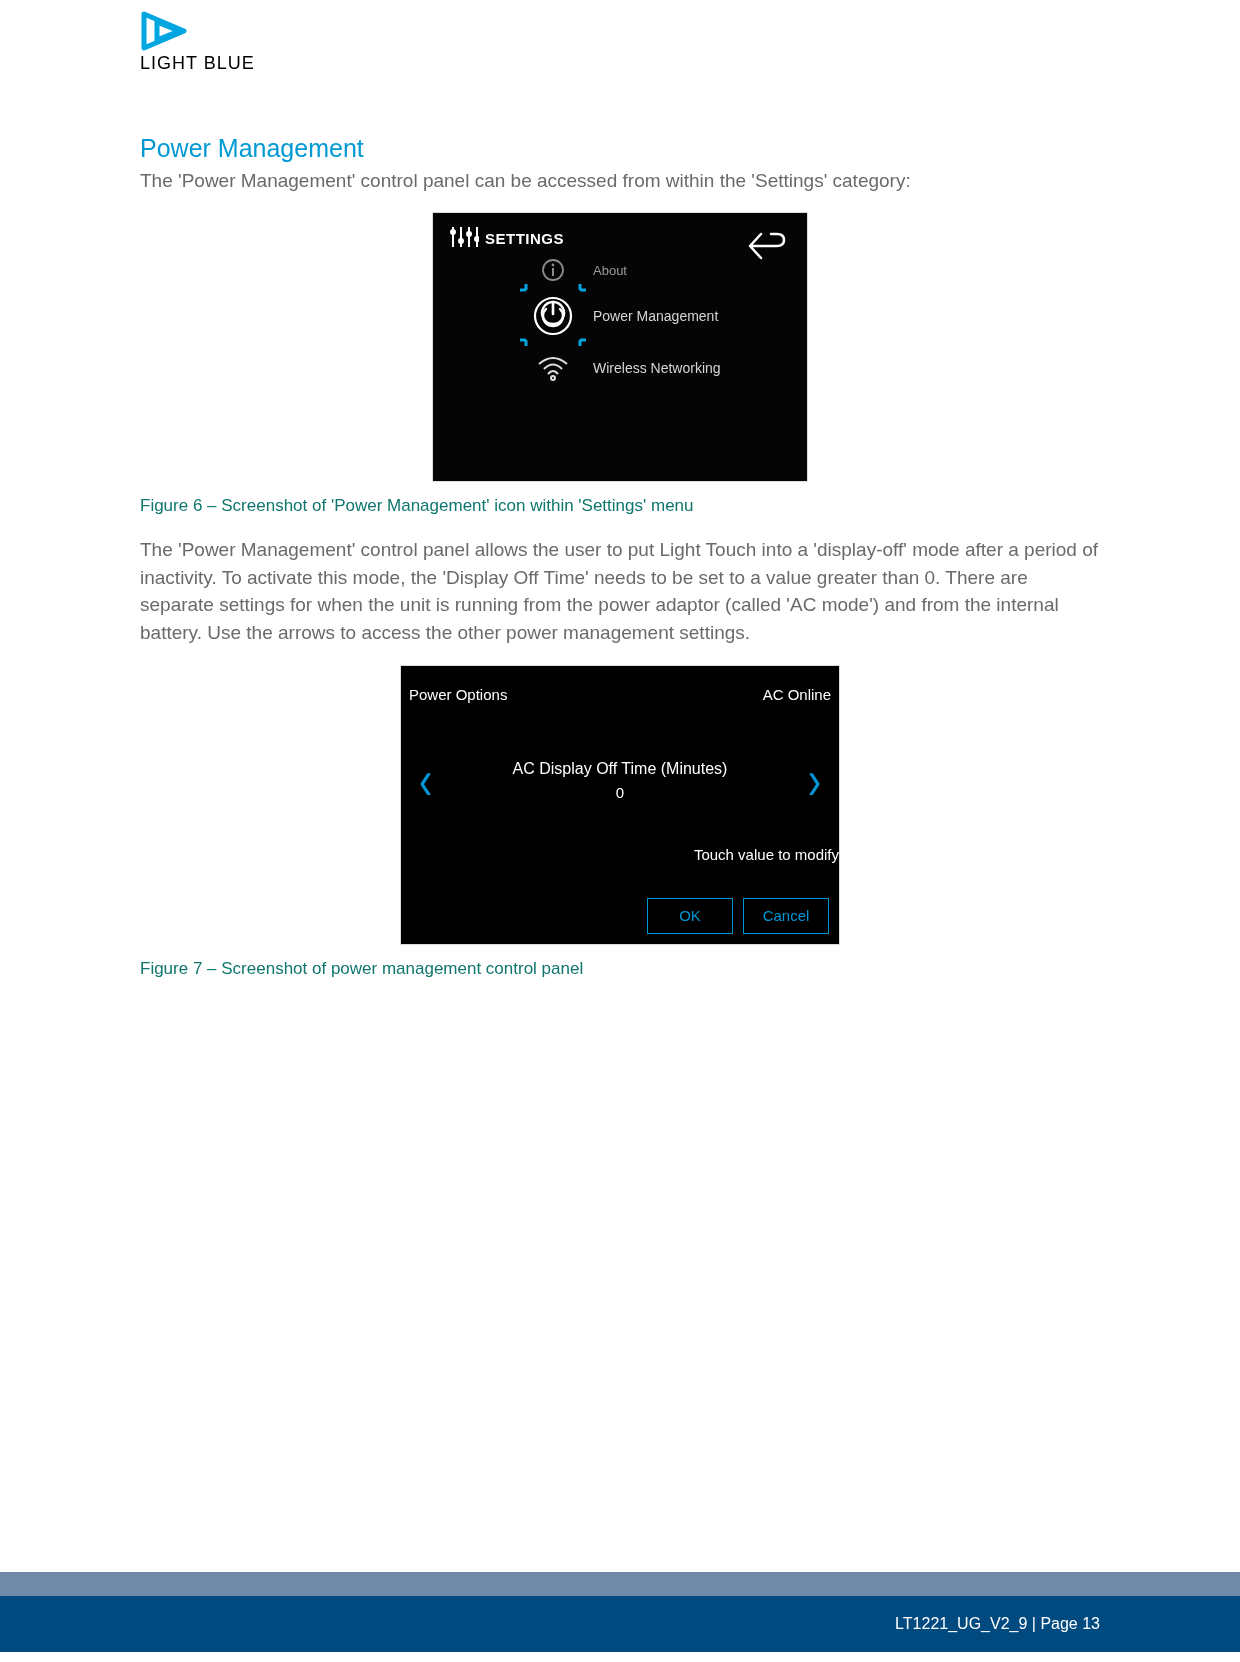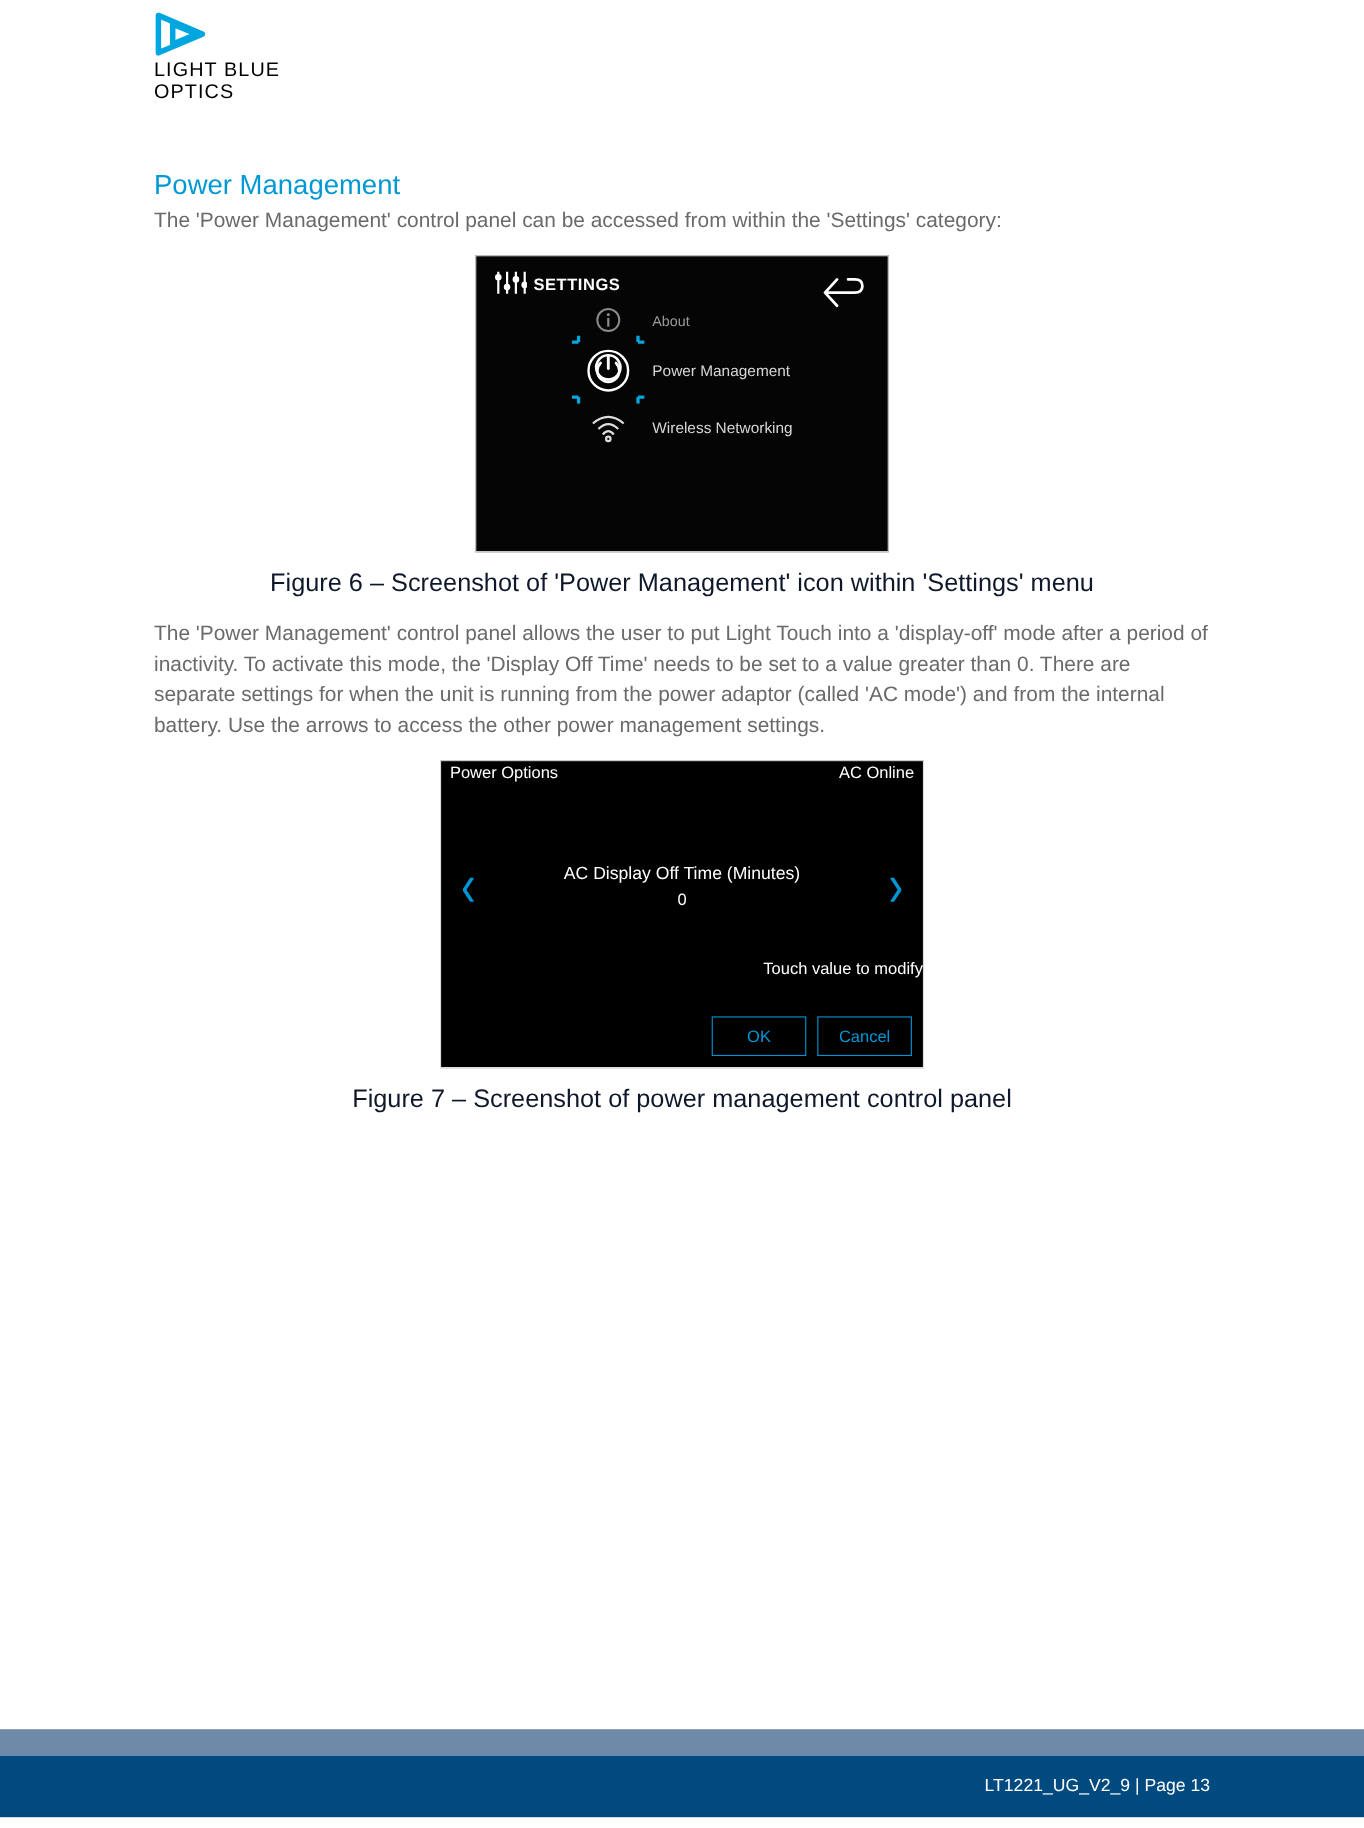--- a/index.html
+++ b/index.html
@@ -34,23 +34,23 @@
     font-weight: 400;
     margin-bottom: 4px;
   }
   p.body-text {
     font-size: 19px;
     line-height: 1.45;
     color: #6a6a6a;
     margin-bottom: 18px;
   }
   .figure-caption {
-    text-align: center;
-    color: #0f172a;
-    font-size: 23px;
+    text-align: left;
+    color: #0f766e;
+    font-size: 17px;
     margin: 14px 0 20px 0;
   }
   
   .shot1 {
     width: 376px;
     height: 270px;
     border: 1px solid #dcdcdc;
     margin: 10px auto 0 auto;
     background: #050505;
     position: relative;
@@ -102,21 +102,21 @@
     border: 1px solid #dcdcdc;
     margin: 10px auto 0 auto;
     background: #000;
     position: relative;
     color: #fff;
     font-family: Arial, Helvetica, sans-serif;
   }
   .shot2-top {
     display: flex;
     justify-content: space-between;
-    padding: 2px 8px;
+    padding: 20px 8px;
     font-size: 15px;
     gap: 48px;
   }
   .shot2-middle {
     position: absolute;
     top: 92px;
     left: 0; right: 0;
     display: flex;
     align-items: center;
     justify-content: center;
@@ -190,21 +190,20 @@
 
 <div class="page">
 
   <div class="logo">
     <svg width="54" height="42" viewBox="0 0 54 42">
       <path d="M4 4 L44 21 L4 38 Z" fill="none" stroke="#00a6e0" stroke-width="5" stroke-linejoin="round"></path>
       <path d="M17 12 L39 21 L17 30 Z" fill="none" stroke="#00a6e0" stroke-width="5" stroke-linejoin="round"></path>
     </svg>
     <div class="logo-text">
       <div>LIGHT BLUE</div>
-      <div>OPTICS</div>
     </div>
   </div>
 
   <h2 class="section-title">Power Management</h2>
   <p class="body-text">The 'Power Management' control panel can be accessed from within the 'Settings' category:</p>
 
   <div class="shot1">
     <div class="shot1-header">
       <span class="sliders">
         <svg width="30" height="24" viewBox="0 0 30 24">

